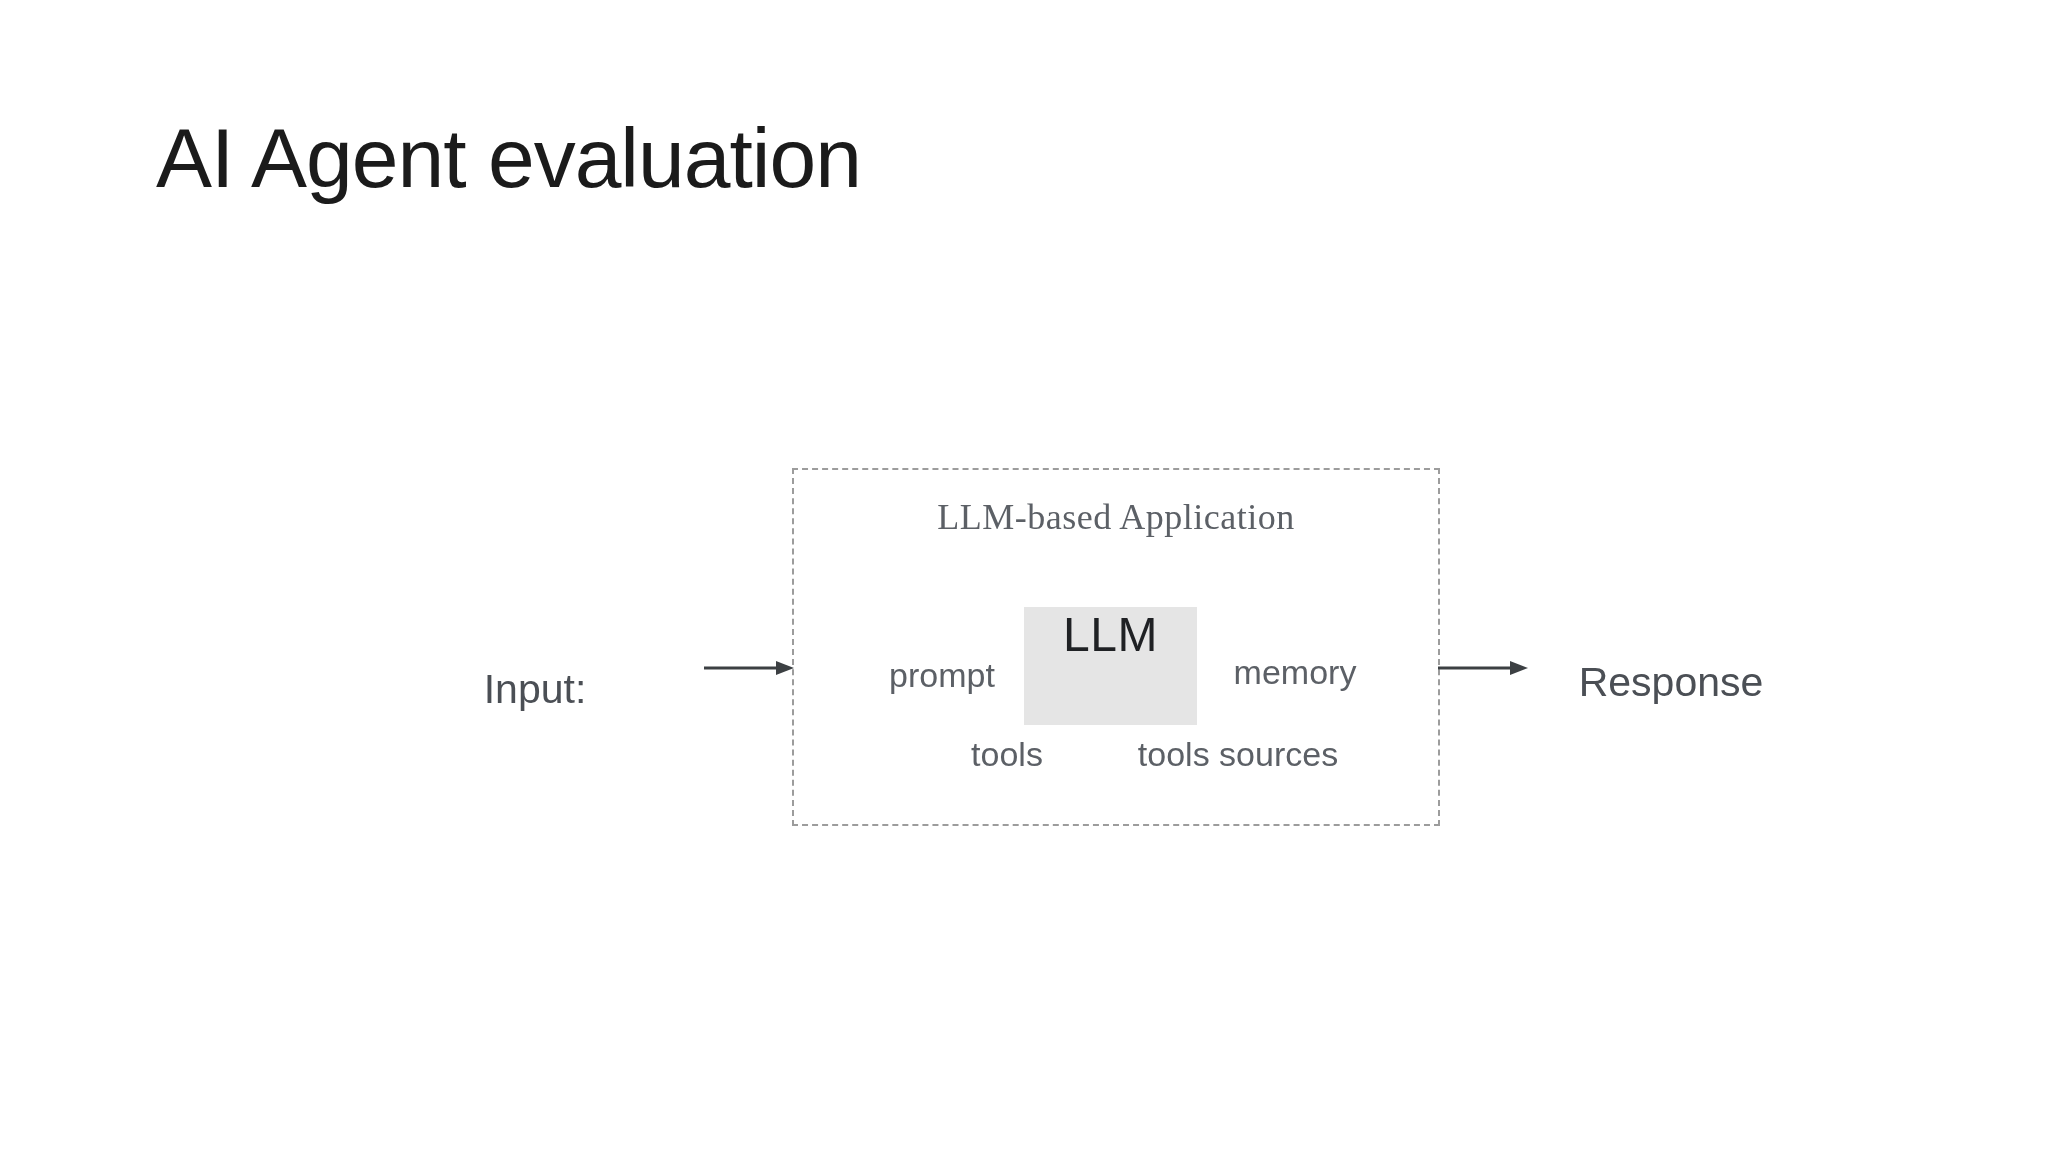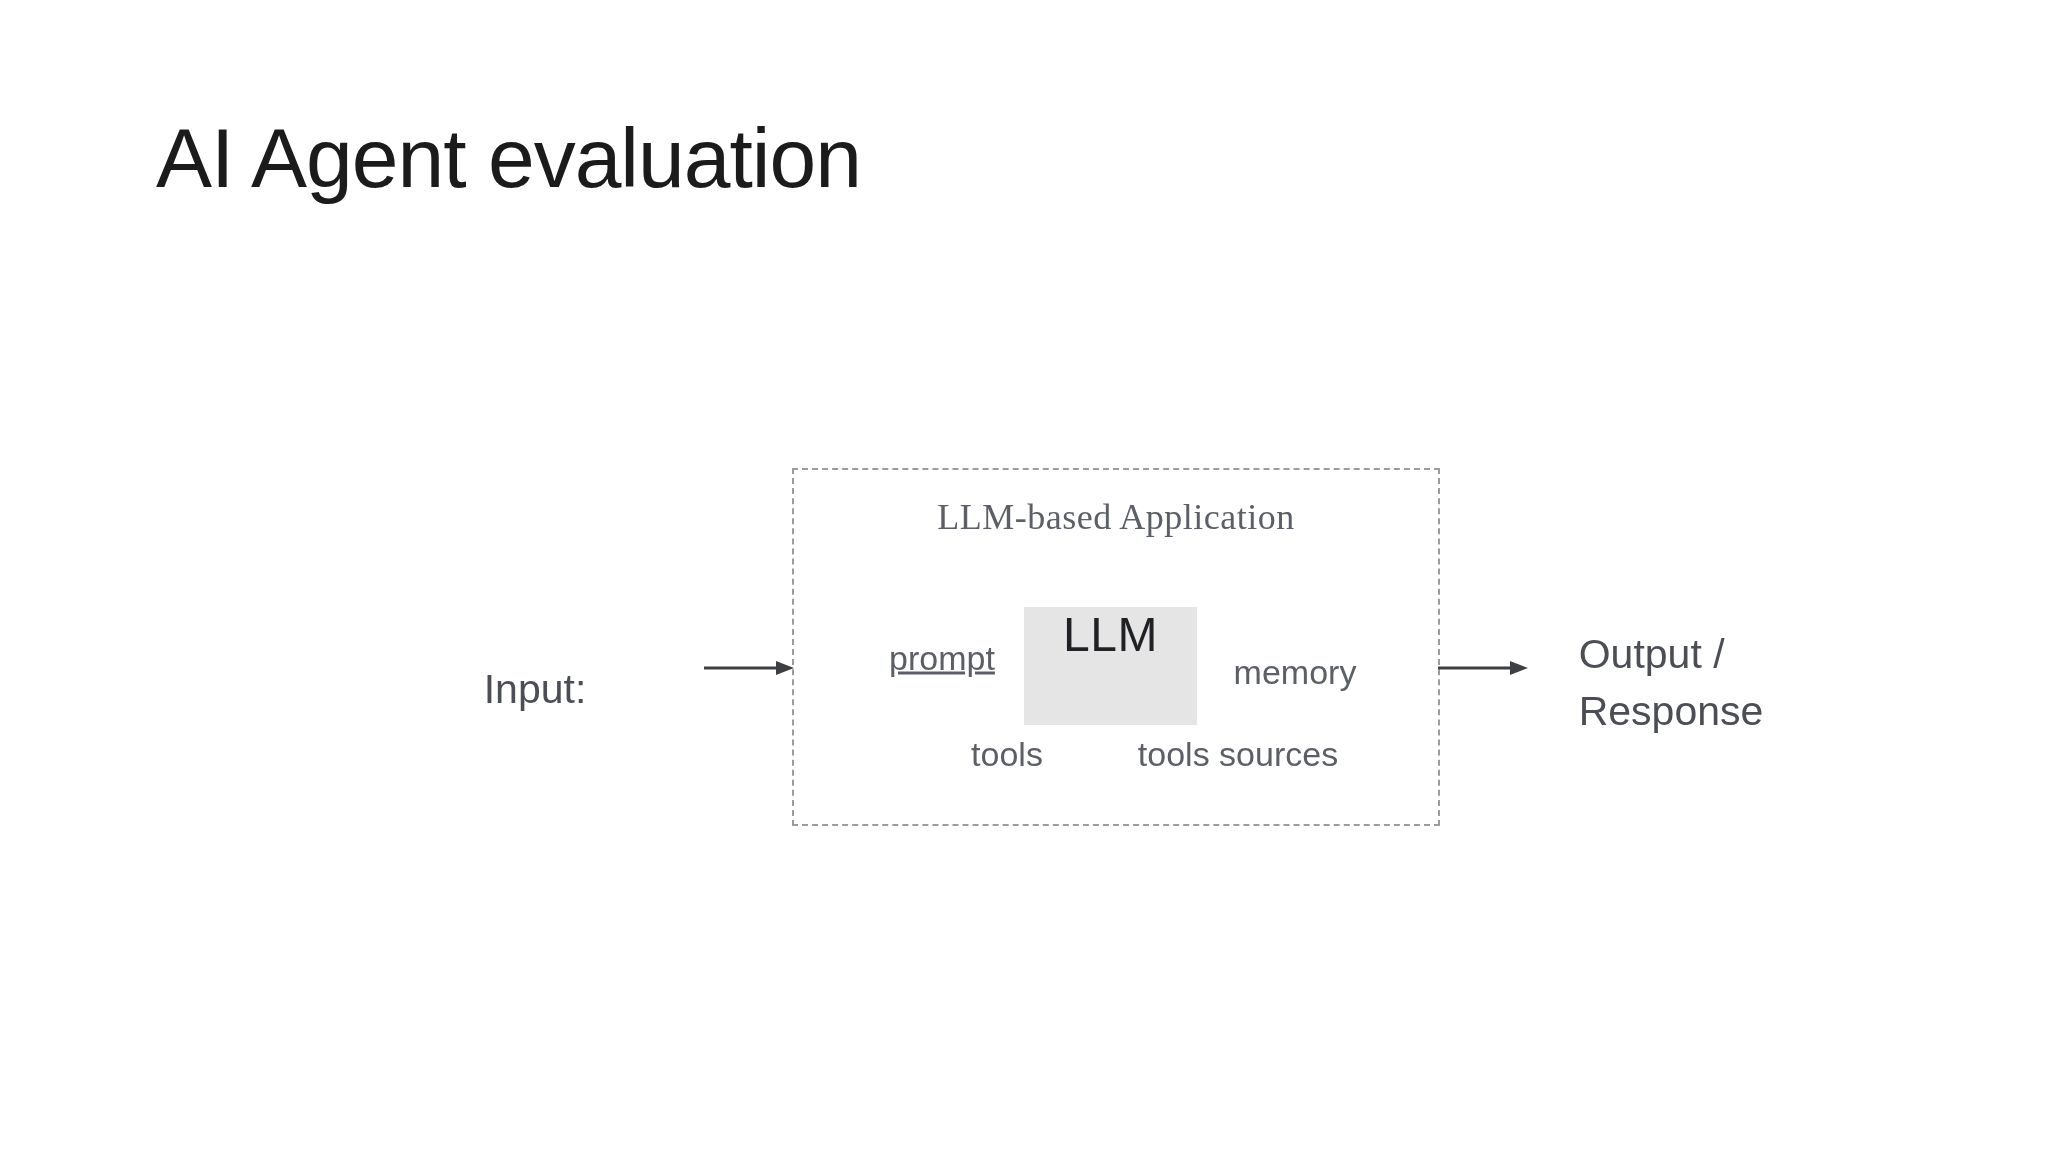--- a/index.html
+++ b/index.html
@@ -54,21 +54,21 @@
     white-space:nowrap;
     font-family:Liberation Serif, serif;
   }
   .component{
     position:absolute;
     transform:translate(-50%,-50%);
     font-size:34px;
     color:var(--diagram-text);
     white-space:nowrap;
   }
-  .comp-prompt{left:148px;top:188px;text-decoration:underline;}
+  .comp-prompt{left:148px;top:205px;}
   .comp-memory{left:501px;top:202px;}
   .comp-tools{left:213px;top:284px;}
   .comp-data-sources{left:444px;top:284px;}
   .llm-box{
     position:absolute;
     left:230px;
     top:137px;
     width:173px;
     height:118px;
     background:var(--llm-fill);
@@ -137,17 +137,16 @@
   </div>
 
   <div class="arrow arrow-output">
     <svg width="90" height="22" viewBox="0 0 90 22" aria-hidden="true">
       <line x1="0" y1="11" x2="72" y2="11" stroke="#3c4043" stroke-width="3"></line>
       <polygon points="72,4 90,11 72,18" fill="#3c4043"></polygon>
     </svg>
   </div>
 
   <div class="io-label output-label">
-    <div>Output /</div>
     <div>Response</div>
   </div>
 
 </div>
 
 </body></html>

